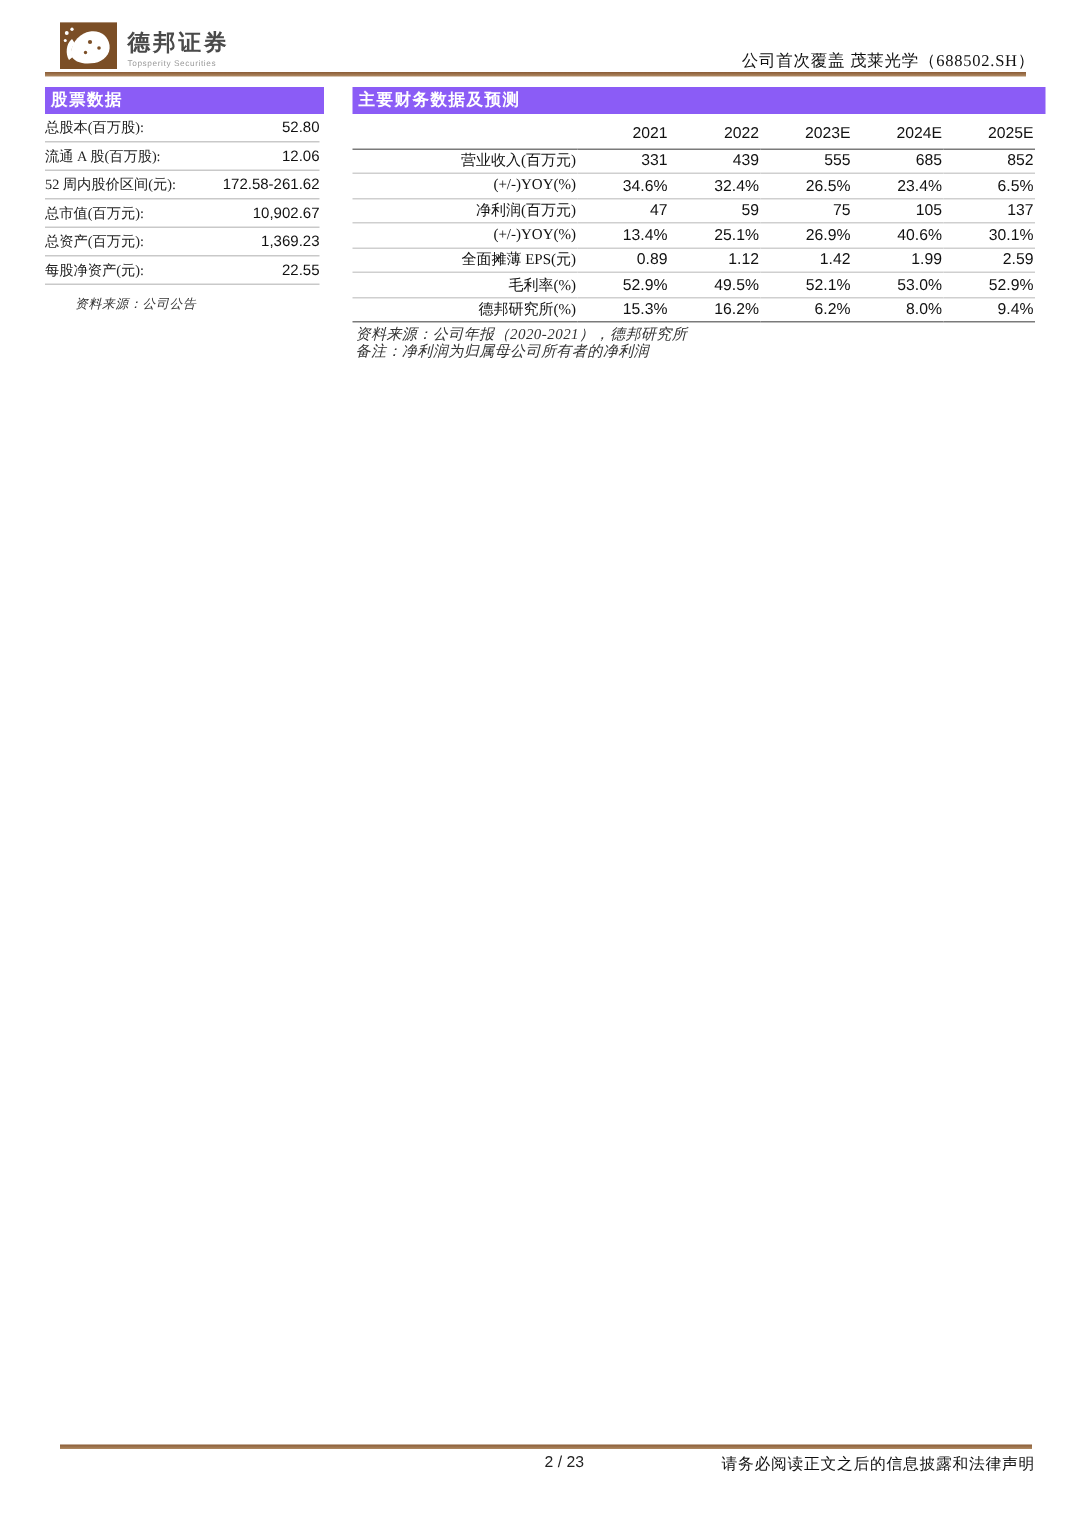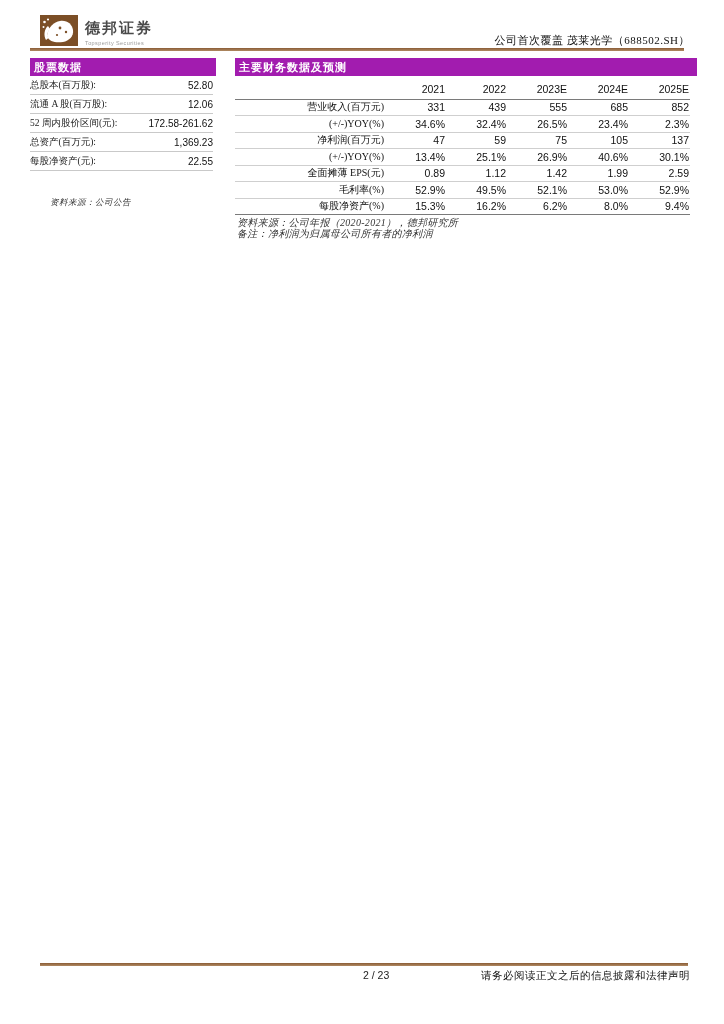--- a/index.html
+++ b/index.html
@@ -20,21 +20,21 @@
 
   .header-right {
     position:absolute; top:33px; right:34px; font-size:11px; color:#111;
     font-family:"Liberation Serif", serif; letter-spacing:0.5px;
   }
   .top-rule { position:absolute; left:30px; top:48px; width:654px; height:3px;
     background:linear-gradient(#8a5c36, #b08a63); }
 
   
   .section-bar {
-    position:absolute; top:58px; height:18px; background:#a21caf; color:#fff;
+    position:absolute; top:58px; height:18px; background:#8b5cf6; color:#fff;
     font-size:11px; font-weight:bold; line-height:18px; padding-left:4px;
     font-family:"Liberation Serif", serif; letter-spacing:1px;
   }
   #stock-bar { left:30px; width:186px; }
   #fin-bar   { left:235px; width:462px; }
 
   
   .stock-rows { position:absolute; left:30px; top:76px; width:183px; }
   .stock-row {
     display:flex; justify-content:space-between; align-items:center;
@@ -111,20 +111,24 @@
     </div>
     <div class="stock-row">
       <span class="stock-label cn">流通 A 股(百万股):</span>
       <span class="stock-value">12.06</span>
     </div>
     <div class="stock-row">
       <span class="stock-label cn">52 周内股价区间(元):</span>
       <span class="stock-value">172.58-261.62</span>
     </div>
     <div class="stock-row">
+      <span class="stock-label cn">总市值(百万元):</span>
+      <span class="stock-value">10,902.67</span>
+    </div>
+    <div class="stock-row">
       <span class="stock-label cn">总资产(百万元):</span>
       <span class="stock-value">1,369.23</span>
     </div>
     <div class="stock-row">
       <span class="stock-label cn">每股净资产(元):</span>
       <span class="stock-value">22.55</span>
     </div>
   </div>
 <div class="stock-source">资料来源：公司公告</div>
 
@@ -156,21 +160,21 @@
         <td>555</td>
         <td>685</td>
         <td>852</td>
       </tr>
       <tr>
         <td class="lbl">(+/-)YOY(%)</td>
         <td>34.6%</td>
         <td>32.4%</td>
         <td>26.5%</td>
         <td>23.4%</td>
-        <td>2.3%</td>
+        <td>6.5%</td>
       </tr>
       <tr>
         <td class="lbl">净利润(百万元)</td>
         <td>47</td>
         <td>59</td>
         <td>75</td>
         <td>105</td>
         <td>137</td>
       </tr>
       <tr>
@@ -191,21 +195,21 @@
       </tr>
       <tr>
         <td class="lbl">毛利率(%)</td>
         <td>52.9%</td>
         <td>49.5%</td>
         <td>52.1%</td>
         <td>53.0%</td>
         <td>52.9%</td>
       </tr>
       <tr>
-        <td class="lbl">每股净资产(%)</td>
+        <td class="lbl">德邦研究所(%)</td>
         <td>15.3%</td>
         <td>16.2%</td>
         <td>6.2%</td>
         <td>8.0%</td>
         <td>9.4%</td>
       </tr>
     </tbody>
 </table>
 <div class="fin-source">资料来源：公司年报（2020-2021），德邦研究所</div>
 <div class="fin-note">备注：净利润为归属母公司所有者的净利润</div>

